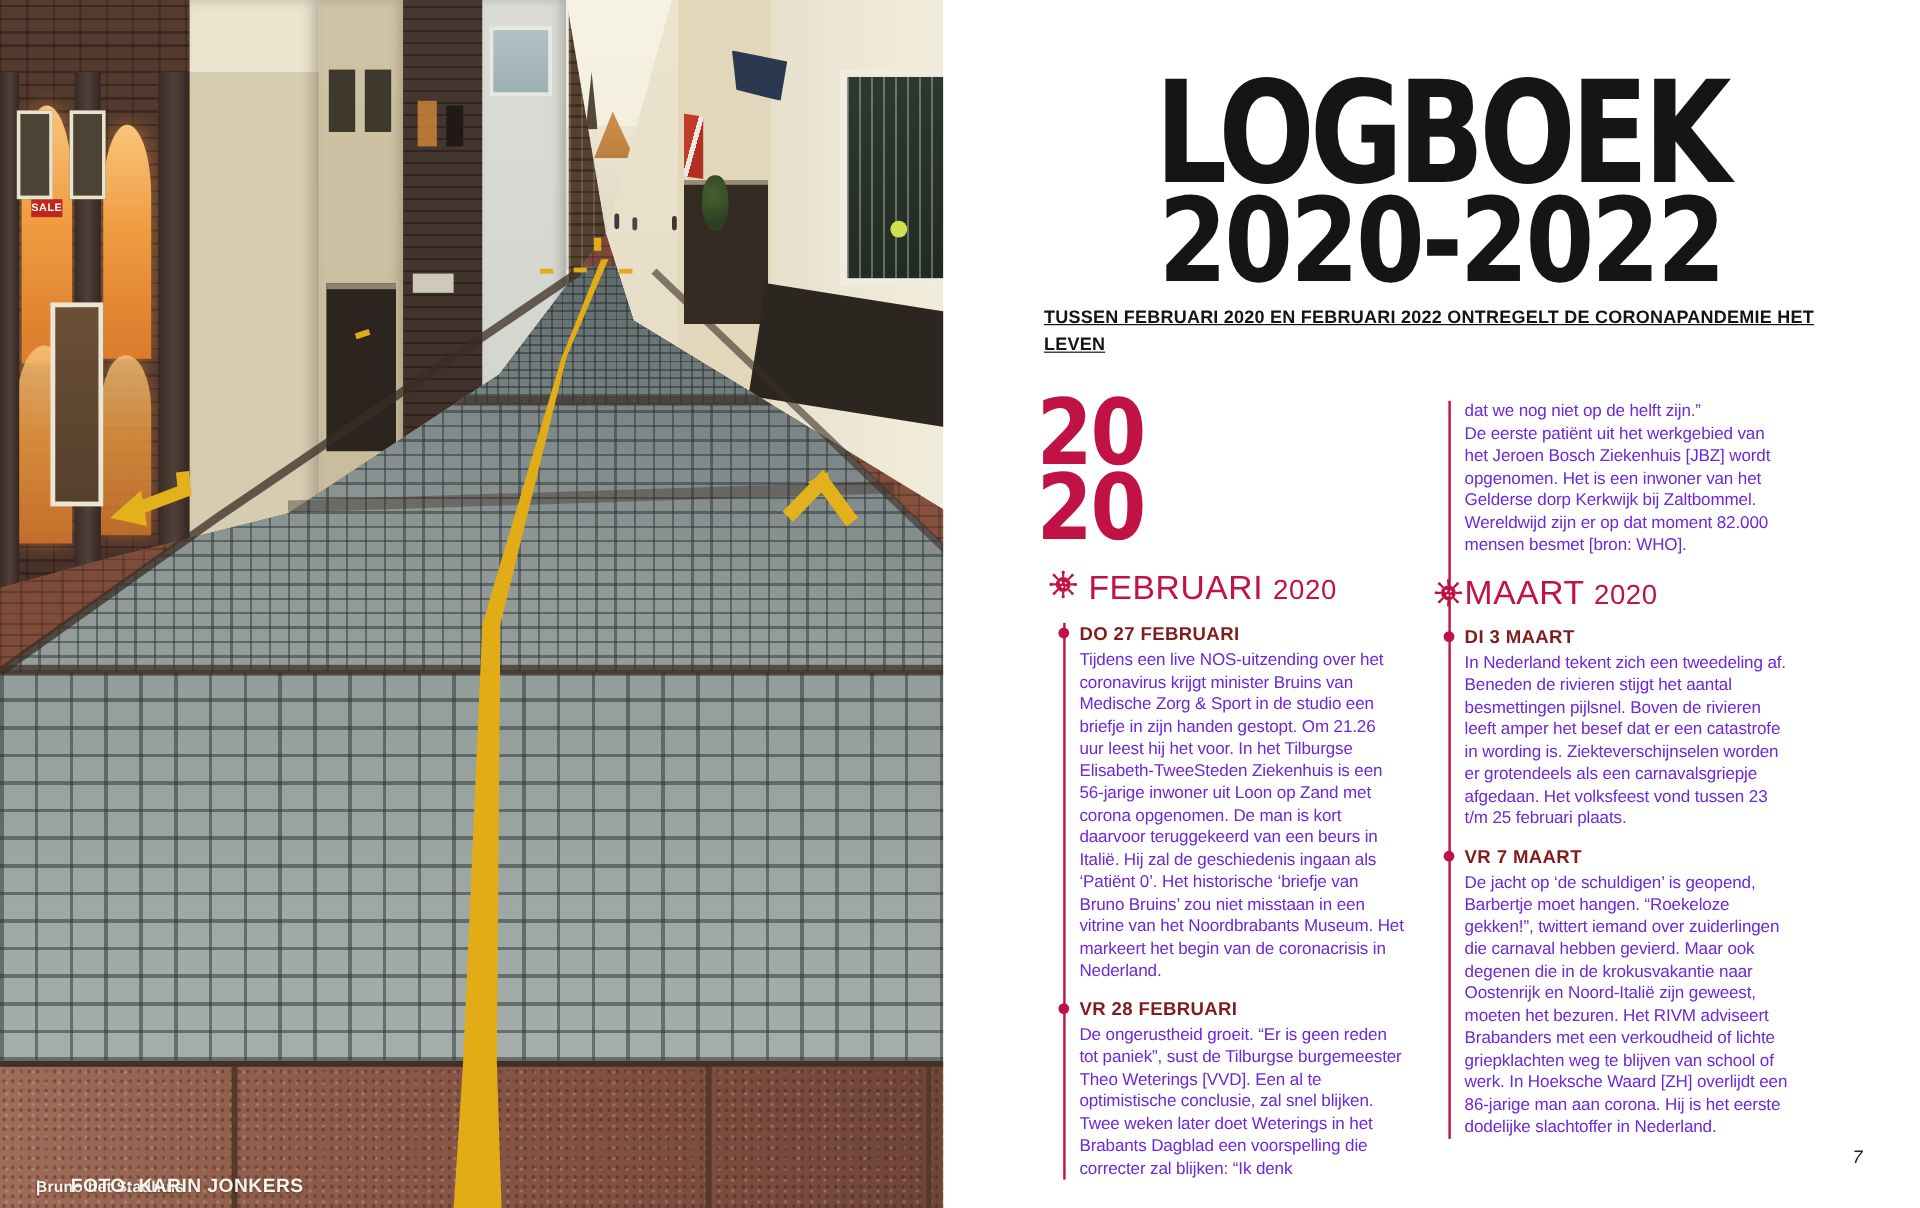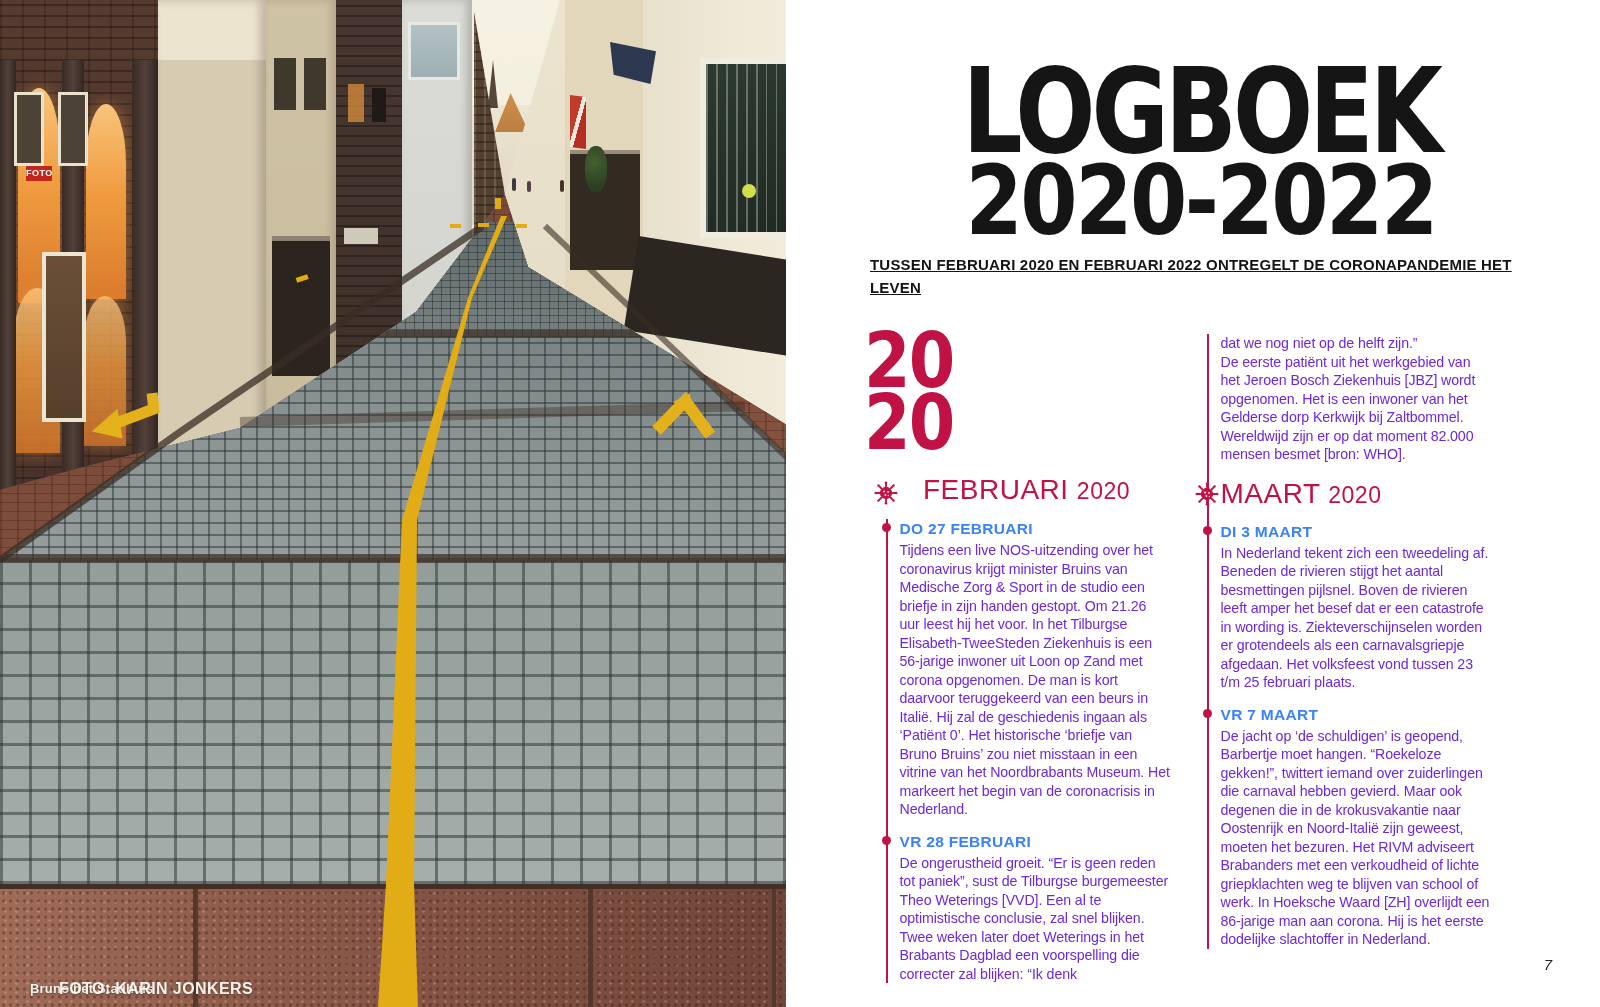--- a/index.html
+++ b/index.html
@@ -139,26 +139,26 @@
            font:bold 15px/23px "Liberation Sans",sans-serif; letter-spacing:.2px; color:#141414;text-decoration:underline; }
   .intro span { display:block; }
   .year-badge { position:absolute; left:78px; top:330px; color:var(--accent);
                 font-family:"DejaVu Sans",sans-serif; font-weight:bold; font-size:76px; line-height:.82;
                 letter-spacing:-2px; transform:scaleX(.88); transform-origin:left top; }
   .year-badge span { display:block; }
 
   .col { position:absolute; width:300px; }
   .col-1 { left:84px; top:474px; }
   .col-2 { left:405px; top:334px; }
-  .col-head { display:flex; align-items:flex-end; gap:24px; margin:0 0 13px 3px; }
+  .col-head { display:flex; align-items:flex-start; gap:8px; margin:0 0 13px 3px; }
   .month { color:var(--accent); font-size:28px; letter-spacing:.5px; white-space:nowrap; }
   .month .yr { font-size:23px; }
   .col-body { margin-left:15.5px; border-left:2px solid var(--accent); padding-left:12px; position:relative; }
   .entry { position:relative; }
-  .entry h4 { font:bold 15.5px/19px "Liberation Sans",sans-serif; letter-spacing:.3px; color:#3b82f6; margin:0 0 3px; position:relative; }
+  .entry h4 { font:bold 15.5px/19px "Liberation Sans",sans-serif; letter-spacing:.3px; color:#7f1d1d; margin:0 0 3px; position:relative; }
   .entry h4::before { content:""; position:absolute; left:-18px; top:4px; width:9px; height:9px;
                       border-radius:50%; background:var(--accent); }
   .entry p, .cont { font:14.2px/18.5px "Liberation Sans",sans-serif; letter-spacing:-.1px; color:#6d28d9; }
   .entry p { margin:0 0 13px; }
   .cont { margin:0 0 12px; white-space:pre-line; }
   .col-head2 { position:relative; margin:14px 0 12px; }
   .col-head2 .vicon { position:absolute; left:-26.5px; top:3px; }
   .pagenum { position:absolute; right:34px; bottom:34px; font-style:italic; font-size:15px; color:#222; }
   .vicon svg { display:block; }
 </style>
@@ -178,21 +178,21 @@
 
     <div class="left-block">
       <div class="strip bz"></div>
       <div class="win-arch wa1"></div>
       <div class="win-arch wa2"></div>
       <div class="win-arch wg1"></div>
       <div class="win-arch wg2"></div>
       <div class="pil p1"></div>
       <div class="pil p2"></div>
       <div class="pil p3"></div>
-      <div class="sale">FOTO</div>
+      <div class="sale">SALE</div>
       <div class="strip cream1"></div>
       <div class="cw cw1"></div>
       <div class="cw cw2"></div>
       <div class="cdoor"></div>
       <div class="strip cream2"></div>
       <div class="c2w1" style="left:274px;top:58px;width:22px;height:52px;background:#3e382d;"></div>
       <div class="c2w2" style="left:304px;top:58px;width:22px;height:52px;background:#3e382d;"></div>
       <div style="left:272px;top:236px;width:58px;height:140px;background:#2c251f;border-top:5px solid #8b8274;"></div>
       <div class="strip darkb"></div>
       <div class="dbw" style="left:348px;"></div>

